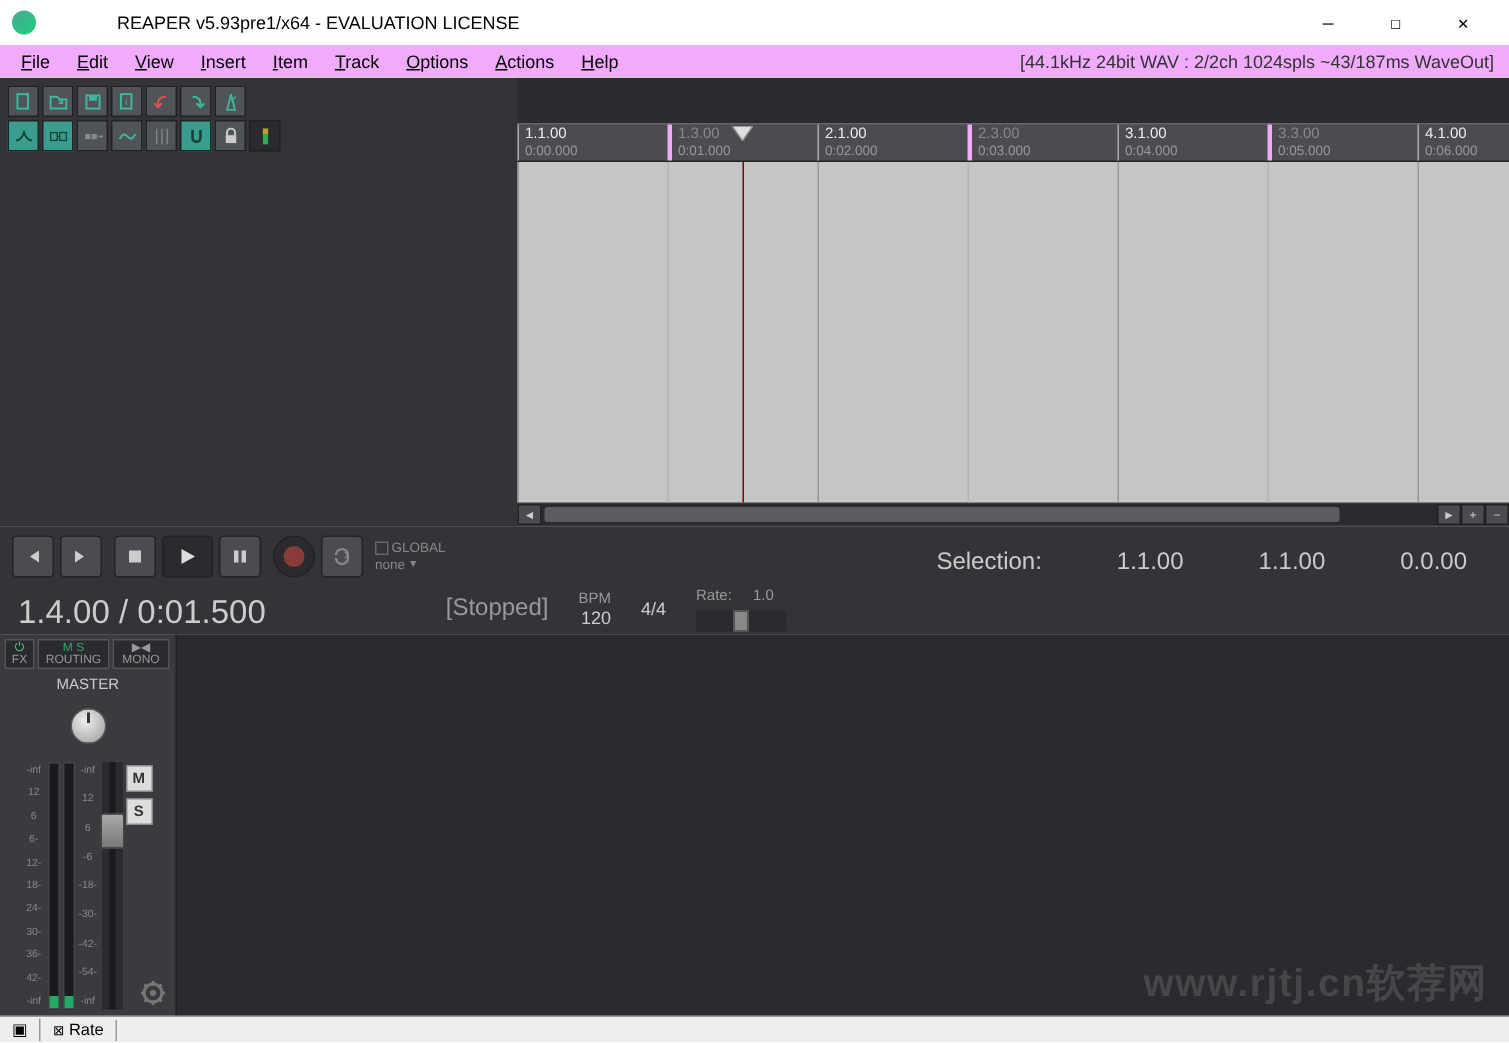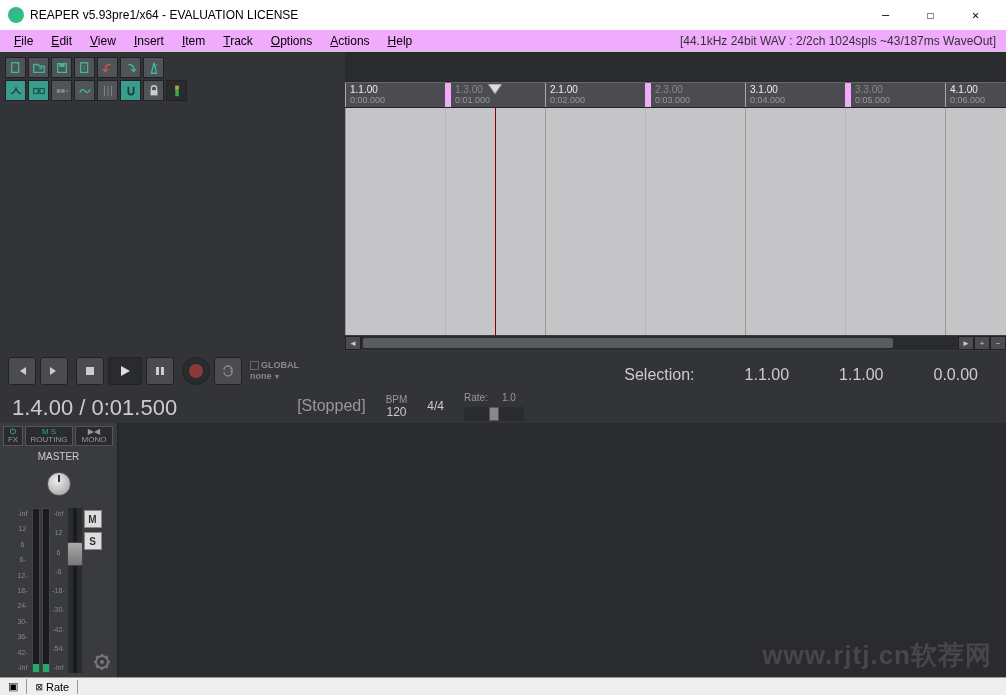--- a/index.html
+++ b/index.html
@@ -1,59 +1,59 @@
 <!DOCTYPE html>
 <html><head>
 <meta charset="utf-8">
 <style>
 * { margin: 0; padding: 0; box-sizing: border-box; font-family: -apple-system, "Segoe UI", Arial, sans-serif; }
 body { width: 1006px; height: 695px; background: #fff; overflow: hidden; font-size: 12px; color: #000; position: relative; }
 .titlebar { height: 30px; background: #fff; display: flex; align-items: center; padding: 0 8px; }
 .titlebar .logo { width: 16px; height: 16px; background: linear-gradient(135deg, #4a9 0%, #2c7 100%); border-radius: 50%; margin-right: 6px; }
-.titlebar .title { flex: 1; font-size: 12px; }
+.titlebar .title { flex: 1; font-size: 12px; margin-left: 48px; }
 .win-btns { display: flex; gap: 0; }
 .win-btn { width: 45px; height: 28px; display: flex; align-items: center; justify-content: center; cursor: pointer; font-family: monospace; }
 .menubar { height: 22px; background: #f0abfc; display: flex; align-items: center; padding: 0 6px; justify-content: space-between; border-bottom: 1px solid #ccc; }
 .menus { display: flex; gap: 2px; }
 .menu-item { padding: 2px 8px; cursor: pointer; }
 .menu-item span { text-decoration: underline; }
 .audio-info { font-size: 12px; color: #333; padding-right: 4px; }
 .main-area { display: flex; height: calc(100% - 30px - 22px - 72px - 254px - 18px); background: #333438; }
 .toolbar-area { width: 345px; background: #333438; padding: 5px; }
 .toolbar-grid { display: flex; flex-wrap: wrap; gap: 2px; }
 .tb-btn { width: 21px; height: 21px; background: #505358; border: 1px solid #222; display: flex; align-items: center; justify-content: center; cursor: pointer; position: relative; }
 .tb-btn.teal { background: #3a9b8f; }
 .tb-btn svg { width: 14px; height: 14px; }
 .timeline-area { flex: 1; display: flex; flex-direction: column; }
 .timeline-filler { height: 30px; background: #2a2b2e; }
 .ruler { height: 26px; background: #4a4c51; border-top: 1px solid #666; border-bottom: 1px solid #222; display: flex; position: relative; }
 .ruler-cell { border-left: 1px solid #aaa; padding: 1px 4px; font-size: 10px; color: #eee; line-height: 11px; position: absolute; }
 .ruler-cell .t2 { color: #999; font-size: 9px; }
-.ruler-cell.minor { color: #888; border-left: 6px solid #f0abfc; }
+.ruler-cell.minor { color: #888; border-left: 3px solid #f0abfc; }
 .playhead { position: absolute; top: 0; width: 14px; height: 10px; z-index: 5; }
 .tracks { flex: 1; background: #c5c5c8; position: relative; }
 .track-line { position: absolute; top: 0; bottom: 0; width: 1px; background: #999; }
 .play-cursor { position: absolute; top: 0; bottom: 0; width: 1px; background: #8b0000; z-index: 4; }
 .hscroll { height: 16px; background: #3a3b3f; display: flex; align-items: center; }
 .hscroll-btn { width: 16px; height: 14px; background: #4a4c51; border: 1px solid #222; display: flex; align-items: center; justify-content: center; cursor: pointer; font-size: 8px; color: #ccc; }
 .hscroll-track { flex: 1; background: #2a2b2e; height: 14px; position: relative; }
 .hscroll-thumb { position: absolute; left: 2px; width: 530px; height: 10px; top: 2px; background: #5a5c61; border-radius: 2px; }
 .transport { height: 72px; background: #333438; display: flex; align-items: flex-start; padding: 6px 8px; gap: 8px; color: #ccc; flex-wrap: wrap; }
 .trans-group { display: flex; gap: 4px; align-items: center; }
 .trans-btn { width: 28px; height: 28px; background: #4a4c51; border: 1px solid #222; border-radius: 3px; display: flex; align-items: center; justify-content: center; cursor: pointer; }
 .trans-btn.play { background: #2a2b2e; }
 .trans-btn.rec { border-radius: 50%; background: #2a2b2e; }
 .rec-inner { width: 14px; height: 14px; border-radius: 50%; background: #8b3a3a; }
 .trans-btn svg { width: 12px; height: 12px; fill: #ccc; }
 .trans-btn.play svg { fill: #ddd; }
-.automation-box { font-size: 9px; color: #888; line-height: 11px; font-weight: bold; }
+.automation-box { font-size: 9px; color: #888; line-height: 11px; }
 .automation-box .row1 { display: flex; align-items: center; gap: 2px; }
 .automation-box .cb { width: 9px; height: 9px; border: 1px solid #666; }
 .time-display { font-size: 22px; color: #ccc; font-weight: 300; margin-top: 4px; }
-.bpm-box, .rate-box, .ts-box { text-align: center; font-size: 10px; color: #999; }
+.bpm-box, .rate-box, .ts-box { text-align: right; font-size: 10px; color: #999; }
 .bpm-box .val, .ts-box .val { color: #ccc; font-size: 12px; }
 .rate-slider { width: 60px; height: 14px; background: #2a2b2e; position: relative; margin-top: 4px; }
 .rate-thumb { position: absolute; left: 50%; transform: translateX(-50%); width: 10px; height: 14px; background: #888; border: 1px solid #555; }
 .sel-info { display: flex; gap: 50px; font-size: 16px; color: #ccc; margin-left: auto; padding-right: 20px; padding-top: 8px; }
 .transport-row2 { display: flex; width: 100%; align-items: center; gap: 20px; padding-left: 4px; }
 .status-stopped { font-size: 16px; color: #999; }
 .mixer-area { height: 254px; background: #333438; display: flex; }
 .master-strip { width: 118px; background: #3a3b3f; border-right: 1px solid #222; display: flex; flex-direction: column; align-items: center; }
 .strip-top { display: flex; gap: 2px; padding: 3px; width: 100%; }
 .strip-btn { height: 20px; background: #2a2b2e; border: 1px solid #555; font-size: 8px; color: #999; display: flex; align-items: center; justify-content: center; cursor: pointer; flex-direction: column; line-height: 8px; }

